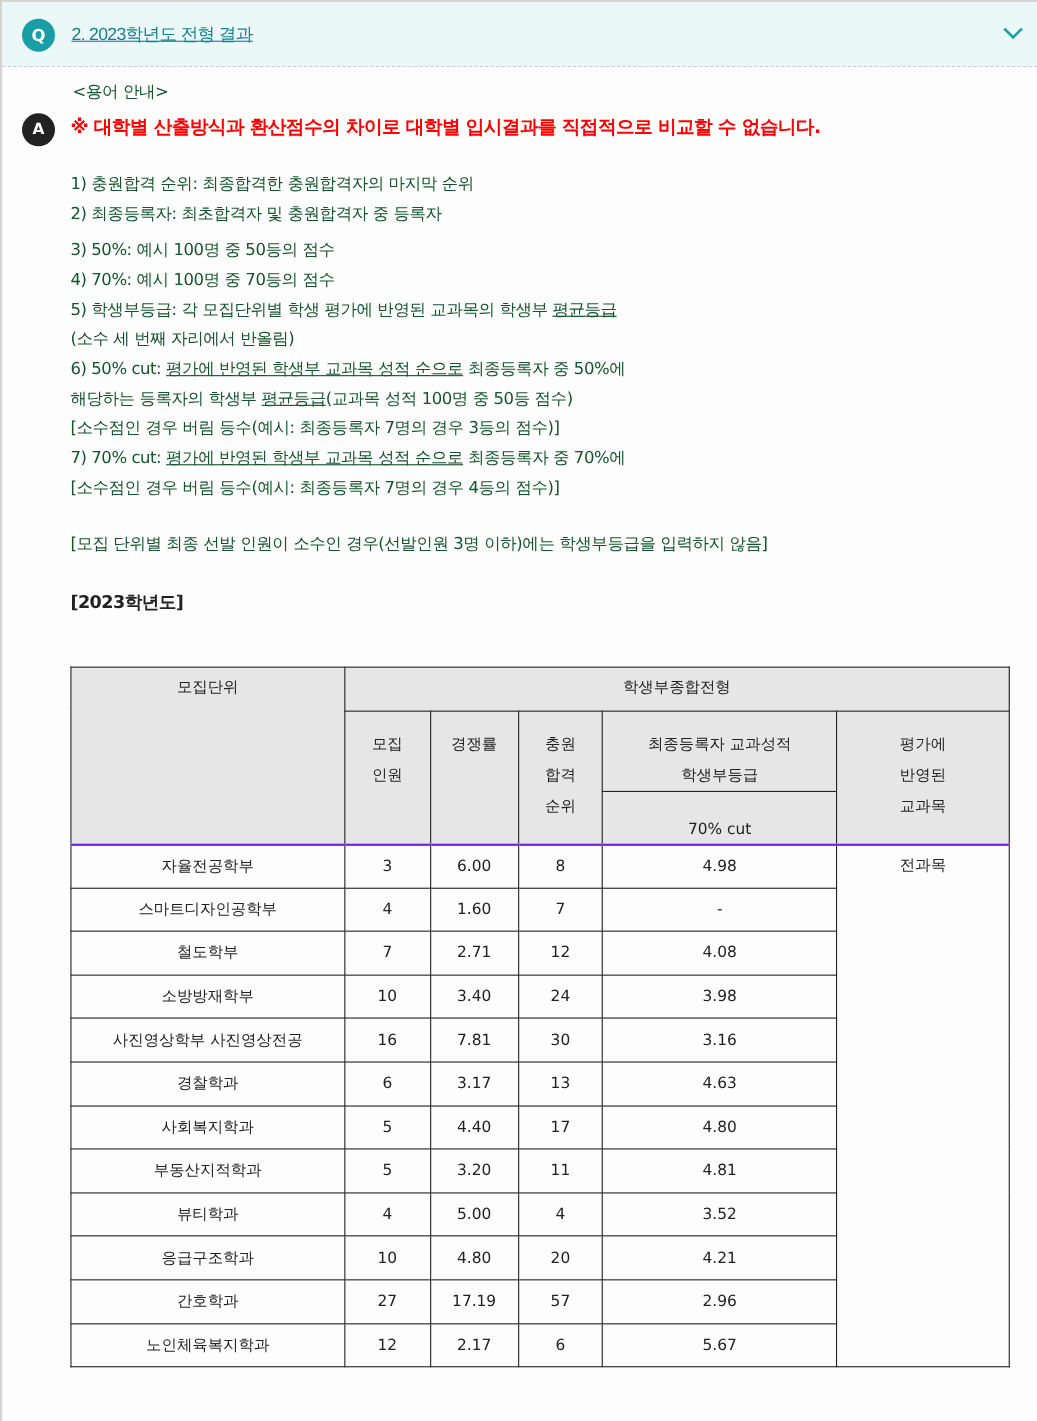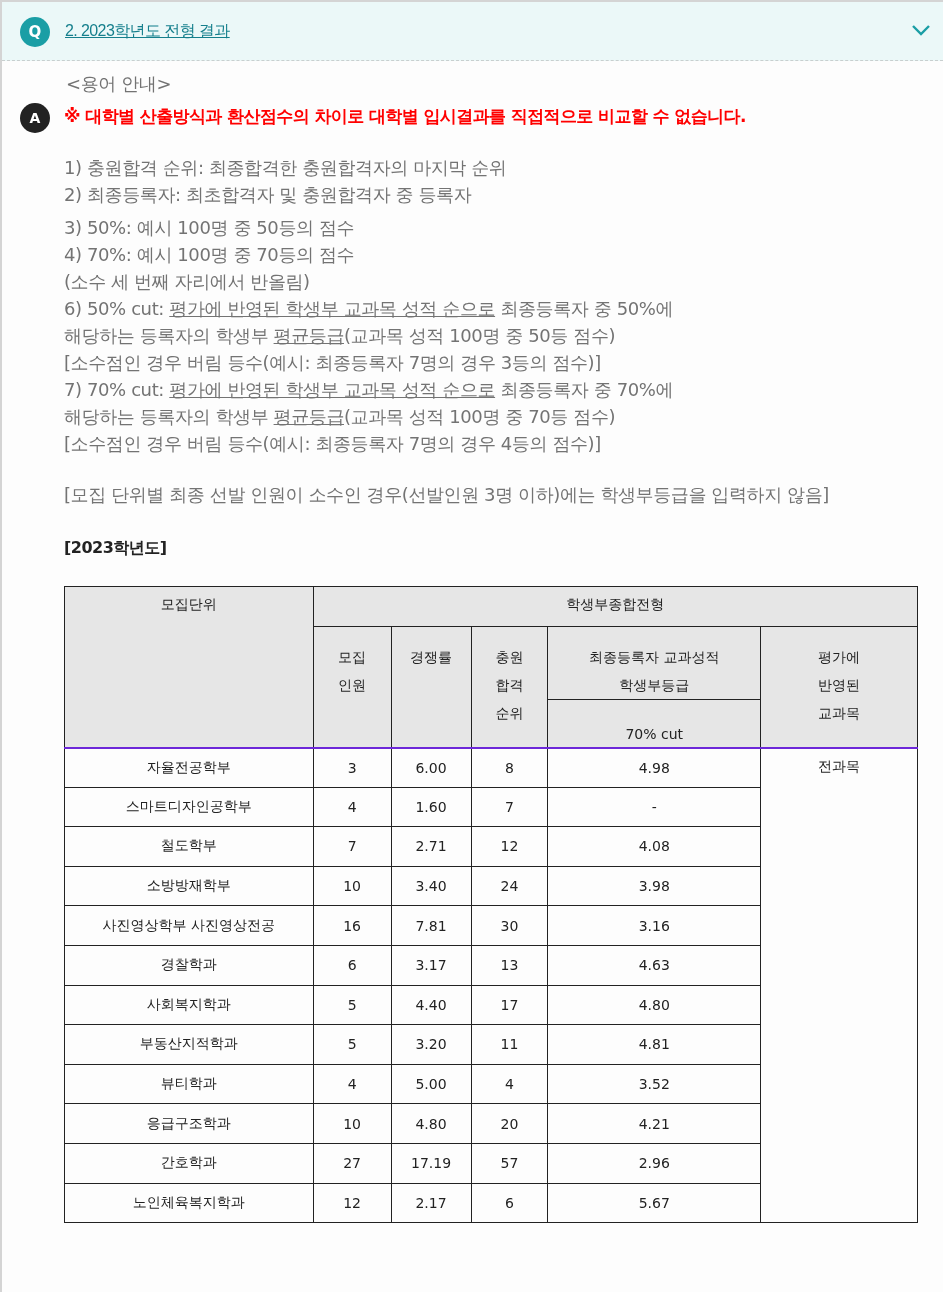--- a/index.html
+++ b/index.html
@@ -14,29 +14,29 @@
              background: #1a9ea5; color: #fff; font-weight: bold; font-size: 15px;
              display: flex; align-items: center; justify-content: center; }
   .q-title { position: absolute; left: 63px; top: 19px; font-size: 16px; color: #157f8c;
              text-decoration: underline; letter-spacing: -0.6px; font-family: "Liberation Sans", sans-serif; text-align: right; }
   .chevron { position: absolute; right: 12px; top: 20px; width: 20px; height: 16px; }
   
   .a-badge { position: absolute; left: 20px; top: 103px; width: 30px; height: 30px; border-radius: 50%;
              background: #222; color: #fff; font-weight: bold; font-size: 14px;
              display: flex; align-items: center; justify-content: center; }
   .content { position: absolute; left: 64px; top: 70px; width: 860px; }
-  .line { font-size: 18px; line-height: 27px; white-space: nowrap; letter-spacing: -0.4px; color: #737373; }
+  .line { font-size: 15px; line-height: 27px; white-space: nowrap; letter-spacing: -0.4px; color: #14532d; }
   .guide { margin-left: 2px; }
   .warn { color: #f00; font-weight: bold; font-size: 17px; margin-top: 6px; letter-spacing: -0.6px; }
   .u { text-decoration: underline; }
   .gap { height: 24px; }
   .gap-sm { height: 6px; }
   .year-label { font-weight: bold; font-size: 16px; margin-top: 30px; line-height: 20px; letter-spacing: -0.5px; }
   
-  table { position: absolute; left: 64px; top: 586px; width: 854px; border-collapse: collapse;
+  table { position: absolute; left: 64px; top: 606px; width: 854px; border-collapse: collapse;
           font-size: 14px; color: #222; }
   th, td { border: 1px solid #222; text-align: center; vertical-align: top; font-weight: normal; }
   thead th { background: #e6e6e6; }
   .h-top { height: 40px; padding-top: 9px; }
   .h-multi { line-height: 28px; padding-top: 16px; }
   .h-cut { height: 48px; padding-top: 26px; }
   tbody td { height: 39.6px; vertical-align: middle; }
   td.subject-cell { vertical-align: top; padding-top: 9px; }
   td.bold-border { border-top: 2px solid #6d28d9; }
 </style>
@@ -57,26 +57,26 @@
 
 <div class="content">
   <div class="line guide">&lt;용어 안내&gt;</div>
   <div class="line warn">※ 대학별 산출방식과 환산점수의 차이로 대학별 입시결과를 직접적으로 비교할 수 없습니다.</div>
   <div class="gap"></div>
   <div class="line">1) 충원합격 순위: 최종합격한 충원합격자의 마지막 순위</div>
   <div class="line">2) 최종등록자: 최초합격자 및 충원합격자 중 등록자</div>
   <div class="gap-sm"></div>
   <div class="line">3) 50%: 예시 100명 중 50등의 점수</div>
   <div class="line">4) 70%: 예시 100명 중 70등의 점수</div>
+  <div class="line"><span>5) 학생부등급: 각 모집단위별 학생 평가에 반영된 교과목의 학생부 </span><span class="u">평균등급</span></div>
   <div class="line">(소수 세 번째 자리에서 반올림)</div>
   <div class="line"><span>6) 50% cut: </span><span class="u">평가에 반영된 학생부 교과목 성적 순으로</span><span> 최종등록자 중 50%에</span></div>
   <div class="line"><span>해당하는 등록자의 학생부 </span><span class="u">평균등급</span><span>(교과목 성적 100명 중 50등 점수)</span></div>
   <div class="line">[소수점인 경우 버림 등수(예시: 최종등록자 7명의 경우 3등의 점수)]</div>
   <div class="line"><span>7) 70% cut: </span><span class="u">평가에 반영된 학생부 교과목 성적 순으로</span><span> 최종등록자 중 70%에</span></div>
-  <div class="line"><span>해당하는 등록자의 학생부 </span><span class="u">평균등급</span><span>(교과목 성적 100명 중 70등 점수)</span></div>
   <div class="line">[소수점인 경우 버림 등수(예시: 최종등록자 7명의 경우 4등의 점수)]</div>
   <div class="gap"></div>
   <div class="line">[모집 단위별 최종 선발 인원이 소수인 경우(선발인원 3명 이하)에는 학생부등급을 입력하지 않음]</div>
   <div class="year-label">[2023학년도]</div>
 </div>
 
 <table>
   <colgroup>
     <col style="width:249px">
       <col style="width:78px">

